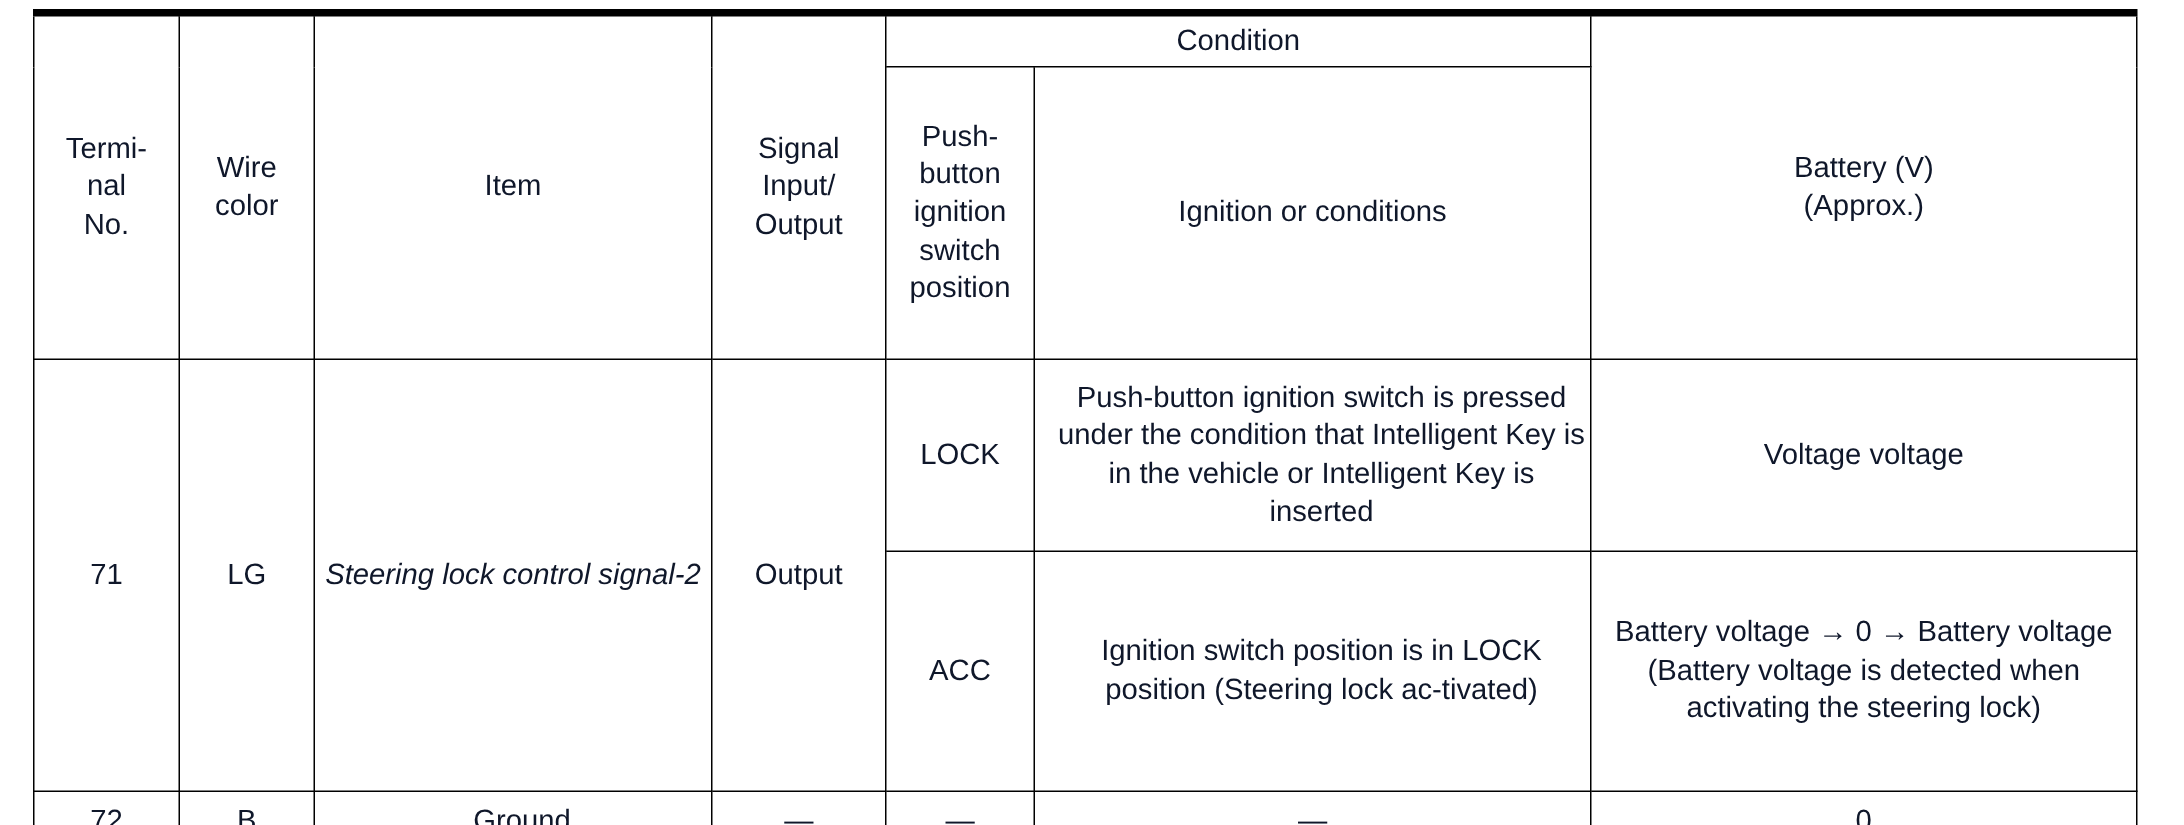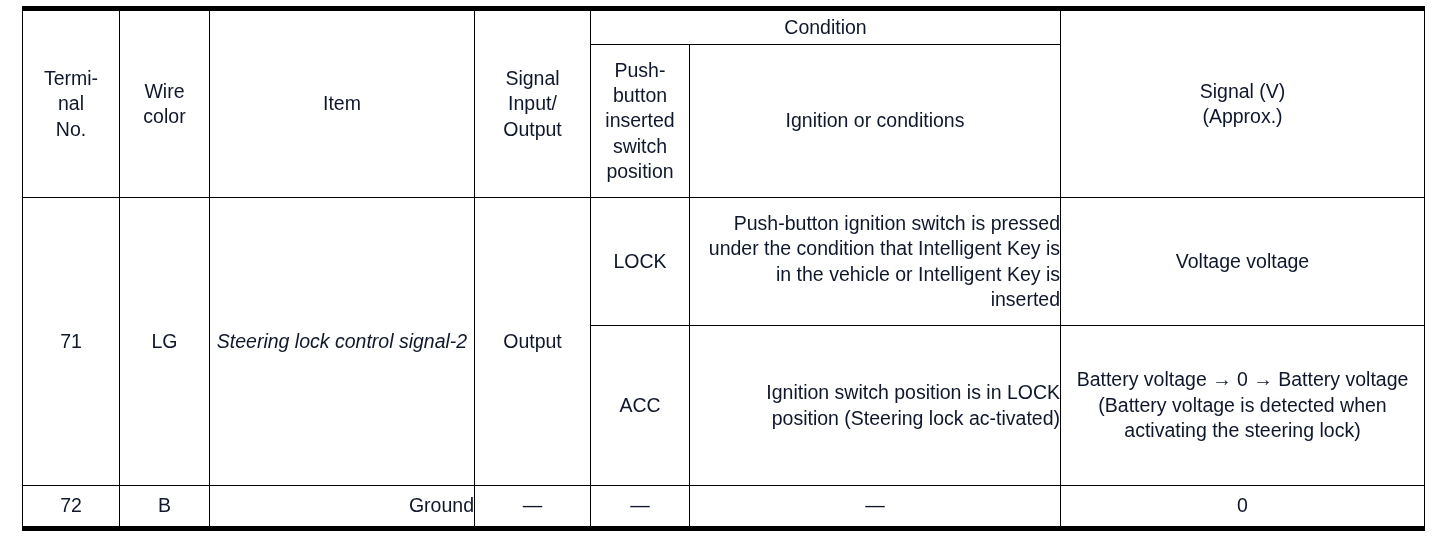--- a/index.html
+++ b/index.html
@@ -47,36 +47,36 @@
   table.spec {
     border-top: 5px solid #000000;
     border-bottom: 5px solid #000000;
   }
 
   .cell {
     padding: 5px 7px;
     box-sizing: border-box;
   }
   .cell.left {
-    text-align: right;
+    text-align: center;
     padding-left: 12px;
   }
   .cell.center { text-align: center; }
 
   
   .c-term   { width: 97px; }
   .c-wire   { width: 90px; }
   .c-item   { width: 265px; }
   .c-sig    { width: 116px; }
   .c-push   { width: 99px; }
   .c-oper   { width: 371px; }
   .c-volt   { width: 364px; }
 
   .h-row1 td { height: 36px; }
-  .r-head td { height: 153px; vertical-align: middle; }
+  .r-head td { height: 195px; vertical-align: middle; }
   .r-lock td { height: 128px; }
   .r-acc  td { height: 160px; }
   .r-last td { height: 43px; }
 
   
   .item-cell {
     vertical-align: middle;
     text-align: left;
     padding-left: 12px;
     padding-right: 8px;
@@ -113,30 +113,30 @@
           <div>color</div>
         </td>
         <td rowspan="2" class="cell center">Item</td>
         <td rowspan="2" class="cell center">
           <div>Signal</div>
           <div>Input/</div>
           <div>Output</div>
         </td>
         <td colspan="2" class="cell center">Condition</td>
         <td rowspan="2" class="cell center">
-          <div>Signal (V)</div>
+          <div>Battery (V)</div>
           <div>(Approx.)</div>
         </td>
       </tr>
 
       <tr class="r-head">
         <td class="cell center">
           <div>Push-</div>
           <div>button</div>
-          <div>inserted</div>
+          <div>ignition</div>
           <div>switch</div>
           <div>position</div>
         </td>
         <td class="cell center">Ignition or conditions</td>
       </tr>
 
       <tr class="r-lock">
         <td rowspan="2" class="cell center">71</td>
         <td rowspan="2" class="cell center">LG</td>
         <td rowspan="2" class="cell item-cell">Steering lock control signal-2</td>

